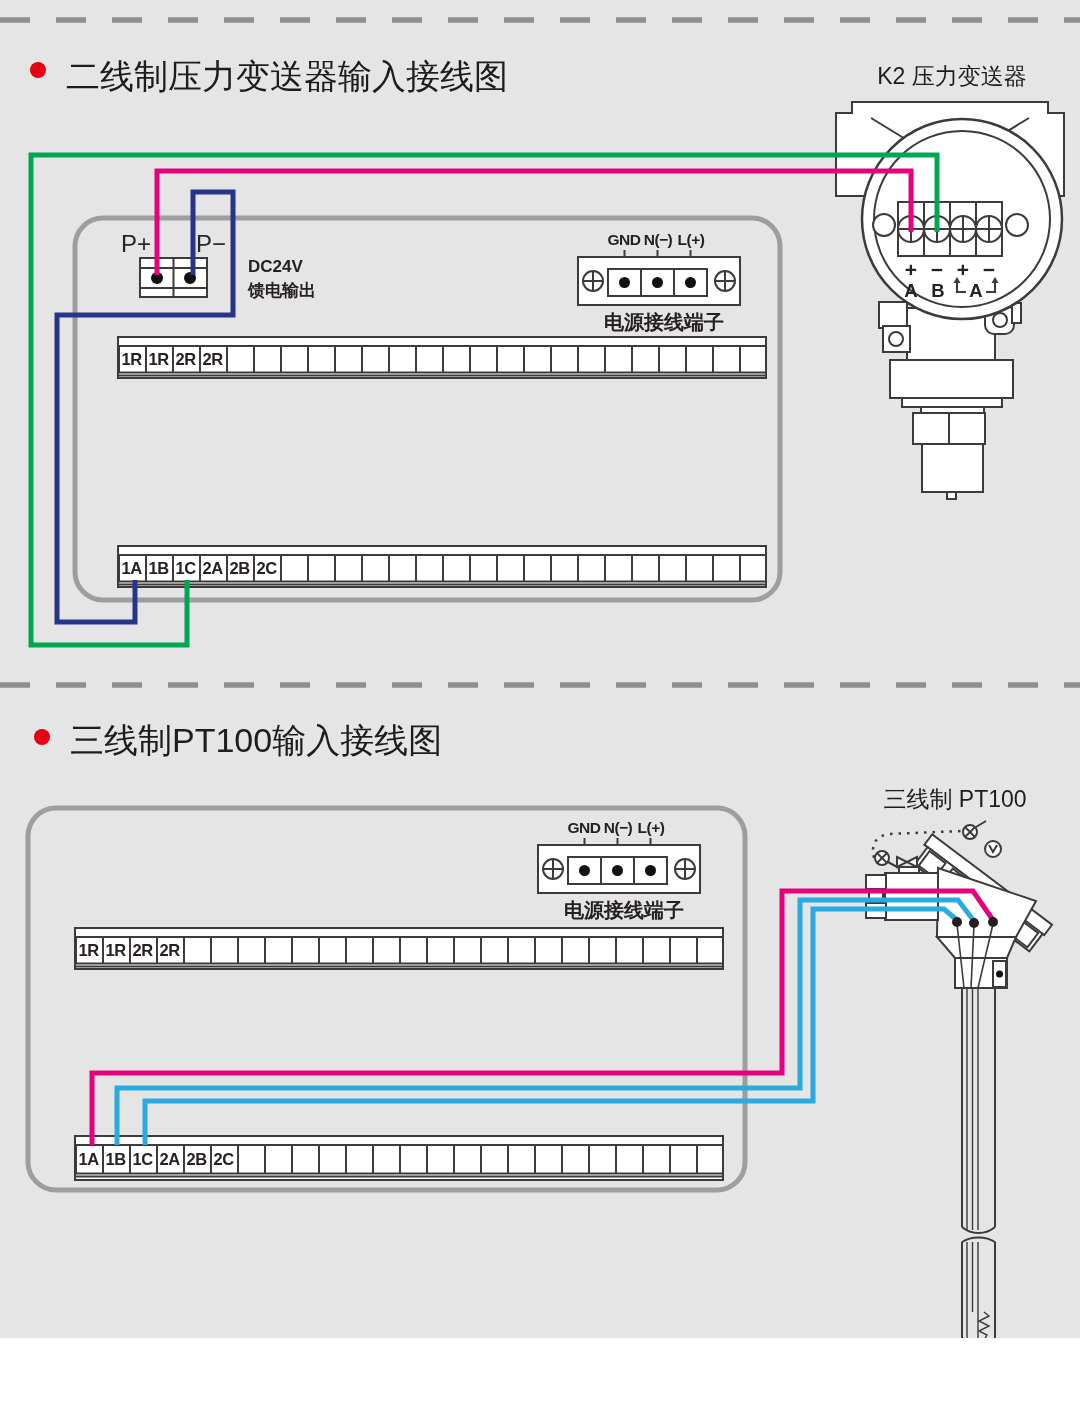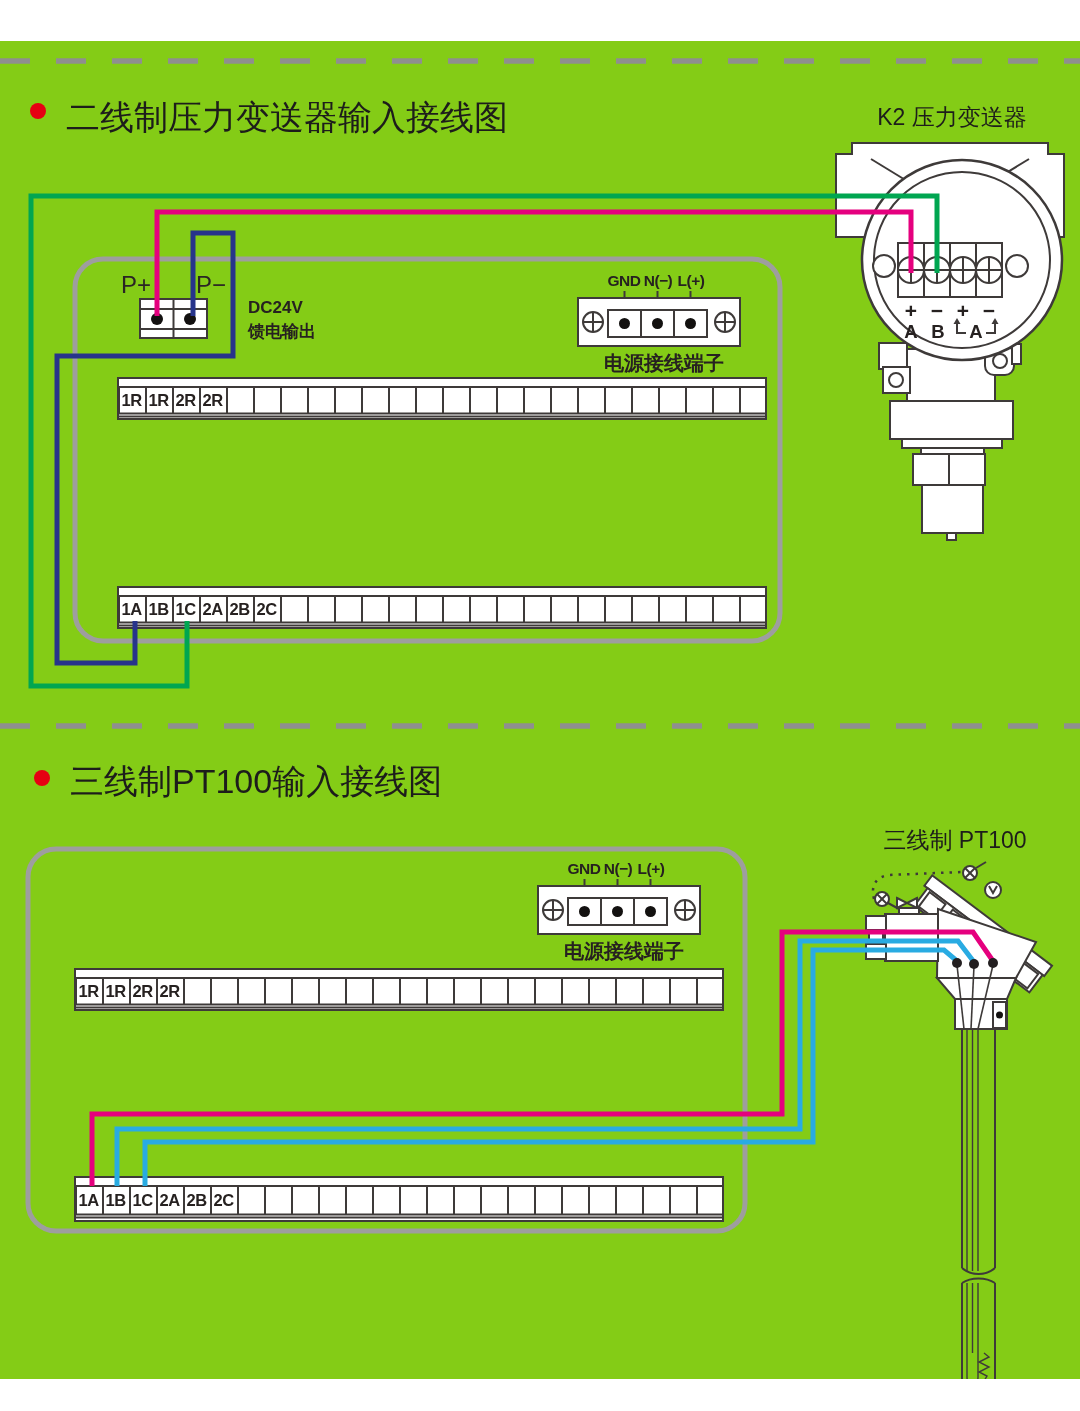--- a/index.html
+++ b/index.html
@@ -1,16 +1,16 @@
 <!DOCTYPE html>
 <html><head>
 <meta charset="utf-8">
 <style>
   html,body{margin:0;padding:0;background:#ffffff;}
-  .page{position:relative;width:1080px;height:1338px;background:#84cc16;overflow:hidden;margin-top:41px;}
+  .page{position:relative;width:1080px;height:1338px;background:#e5e5e5;overflow:hidden;}
   svg{display:block;}
   text{font-family:"Liberation Sans","DejaVu Sans",sans-serif;fill:#262120;}
   .t-title{font-size:34px;font-weight:500;fill:#1d1d1b;}
   .t-device{font-size:23px;font-weight:500;fill:#1d1d1b;}
   .t-big{font-size:24px;fill:#2a2524;}
   .t-bold17{font-size:17px;font-weight:bold;}
   .t-cap{font-size:20px;font-weight:bold;}
   .t-sign{font-size:21px;font-weight:bold;}
   .t-letter{font-size:18.5px;font-weight:bold;}
   .t-strip{font-size:16.5px;font-weight:bold;letter-spacing:-0.5px;}

